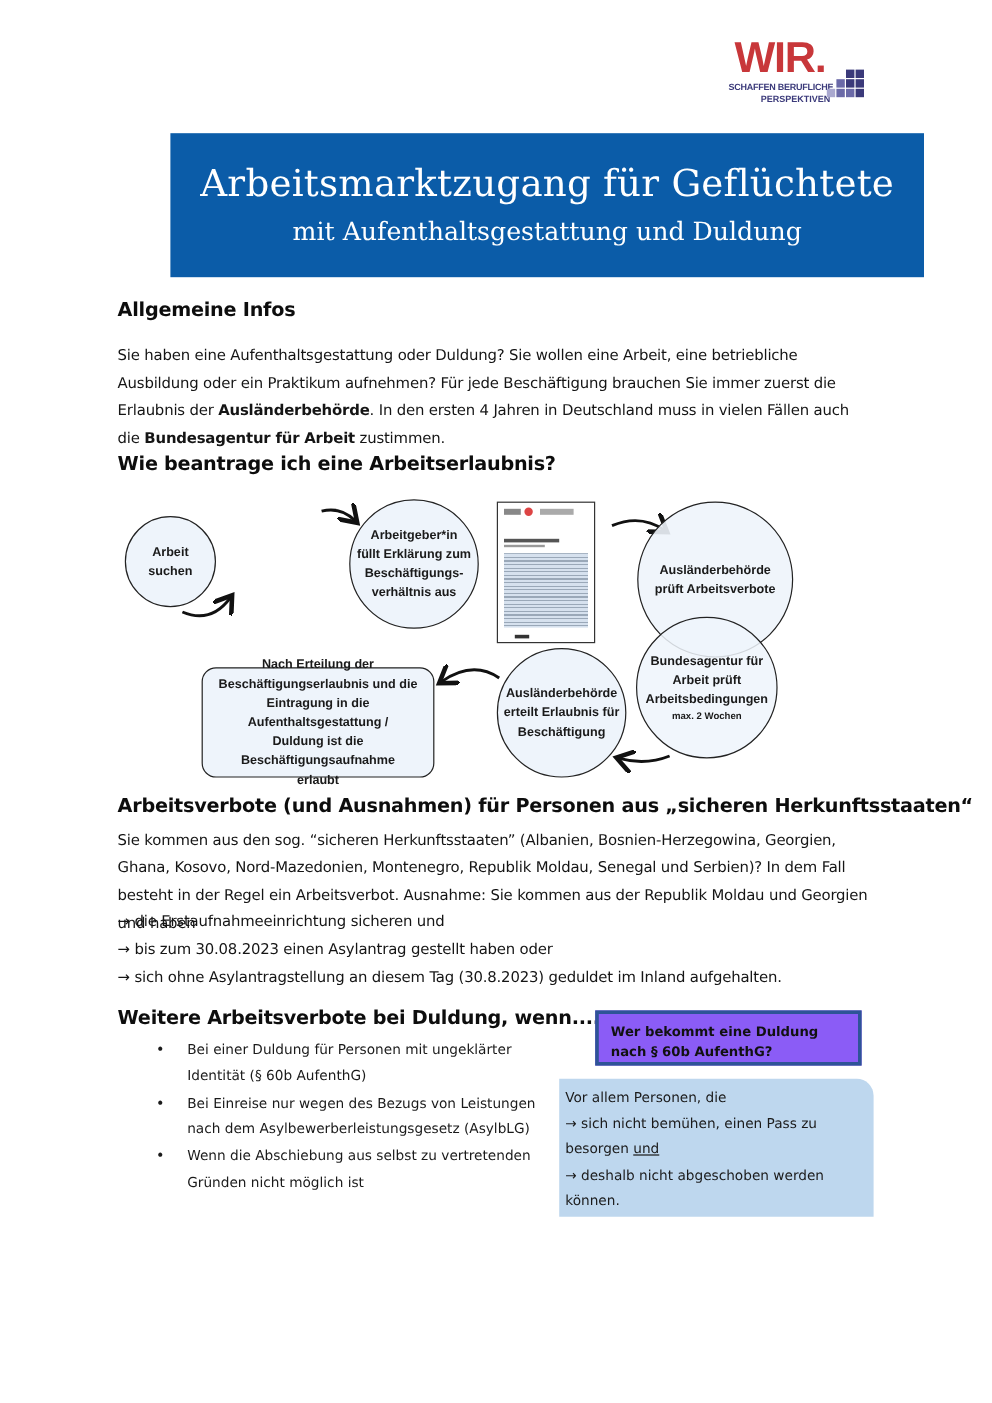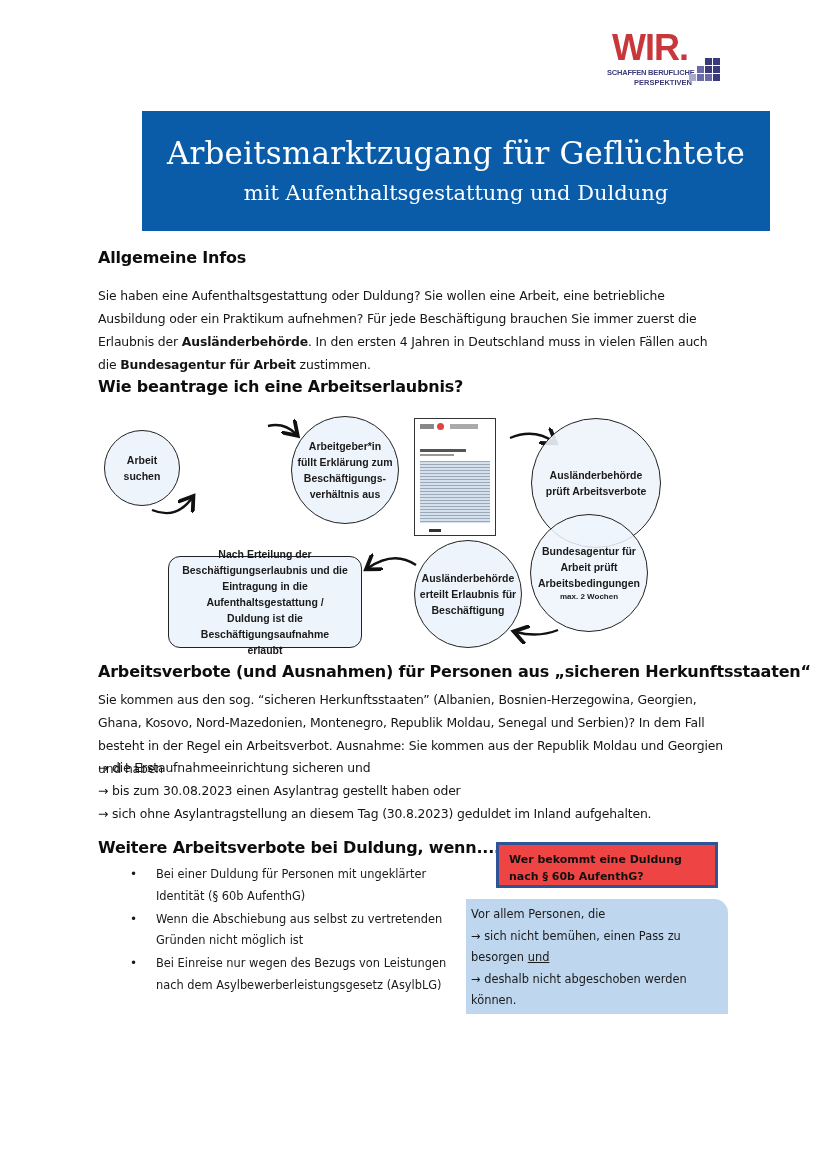--- a/index.html
+++ b/index.html
@@ -40,21 +40,21 @@
 
   
   .arrow-list { position: absolute; left: 98px; top: 756px; font-size: 12.4px; line-height: 23px; color: #151515; letter-spacing: -0.15px; }
 
   
   .bullets { position: absolute; left: 130px; top: 864px; width: 320px; font-size: 11.4px; line-height: 21.5px; color: #1a1a1a; list-style: none; }
   .bullets li { position: relative; padding-left: 26px; margin-bottom: 1.5px; }
   .bullets li::before { content: "•"; position: absolute; left: 0; top: 0; font-size: 12px; }
 
   
-  .callout-q { position: absolute; left: 496px; top: 842px; width: 222px; height: 46px; border: 3px solid #2e5497; background: #ef4444; padding: 6px 10px; font-weight: bold; font-size: 11px; line-height: 17px; color: #111; }
+  .callout-q { position: absolute; left: 496px; top: 842px; width: 222px; height: 46px; border: 3px solid #2e5497; background: #8b5cf6; padding: 6px 10px; font-weight: bold; font-size: 11px; line-height: 17px; color: #111; }
   .callout-a { position: absolute; left: 466px; top: 899px; width: 262px; height: 115px; background: #bed7ee; border-top-right-radius: 14px; padding: 5px 5px; font-size: 11.4px; line-height: 21.5px; color: #1a1a1a; }
   .callout-a u { text-decoration: underline; }
 </style>
 </head>
 <body>
 
 <div class="logo">
   <div class="logo-wir">WIR.</div>
   <div class="logo-sub1">SCHAFFEN BERUFLICHE</div>
   <div class="logo-sub2">PERSPEKTIVEN</div>
@@ -134,22 +134,22 @@
 <div class="para" style="top:688px">Sie kommen aus den sog. “sicheren Herkunftsstaaten” (Albanien, Bosnien-Herzegowina, Georgien, Ghana, Kosovo, Nord-Mazedonien, Montenegro, Republik Moldau, Senegal und Serbien)? In dem Fall besteht in der Regel ein Arbeitsverbot. Ausnahme: Sie kommen aus der Republik Moldau und Georgien und haben</div>
 <div class="arrow-list">
   <div><span>→</span> <span>die Erstaufnahmeeinrichtung sicheren und</span></div>
   <div><span>→</span> <span>bis zum 30.08.2023 einen Asylantrag gestellt haben oder</span></div>
   <div><span>→</span> <span>sich ohne Asylantragstellung an diesem Tag (30.8.2023) geduldet im Inland aufgehalten.</span></div>
 </div>
 
 <h2 style="top:838px">Weitere Arbeitsverbote bei Duldung, wenn....</h2>
 <ul class="bullets">
   <li>Bei einer Duldung für Personen mit ungeklärter Identität (§ 60b AufenthG)</li>
+  <li>Bei Einreise nur wegen des Bezugs von Leistungen nach dem Asylbewerberleistungsgesetz (AsylbLG)</li>
   <li>Wenn die Abschiebung aus selbst zu vertretenden Gründen nicht möglich ist</li>
-  <li>Bei Einreise nur wegen des Bezugs von Leistungen nach dem Asylbewerberleistungsgesetz (AsylbLG)</li>
 </ul>
 
 <div class="callout-q">Wer bekommt eine Duldung nach § 60b AufenthG?</div>
 <div class="callout-a">
   <div>Vor allem Personen, die</div>
   <div><span>→</span> <span>sich nicht bemühen, einen Pass zu besorgen </span><u>und</u></div>
   <div><span>→</span> <span>deshalb nicht abgeschoben werden können.</span></div>
 </div>
 
 </body></html>

